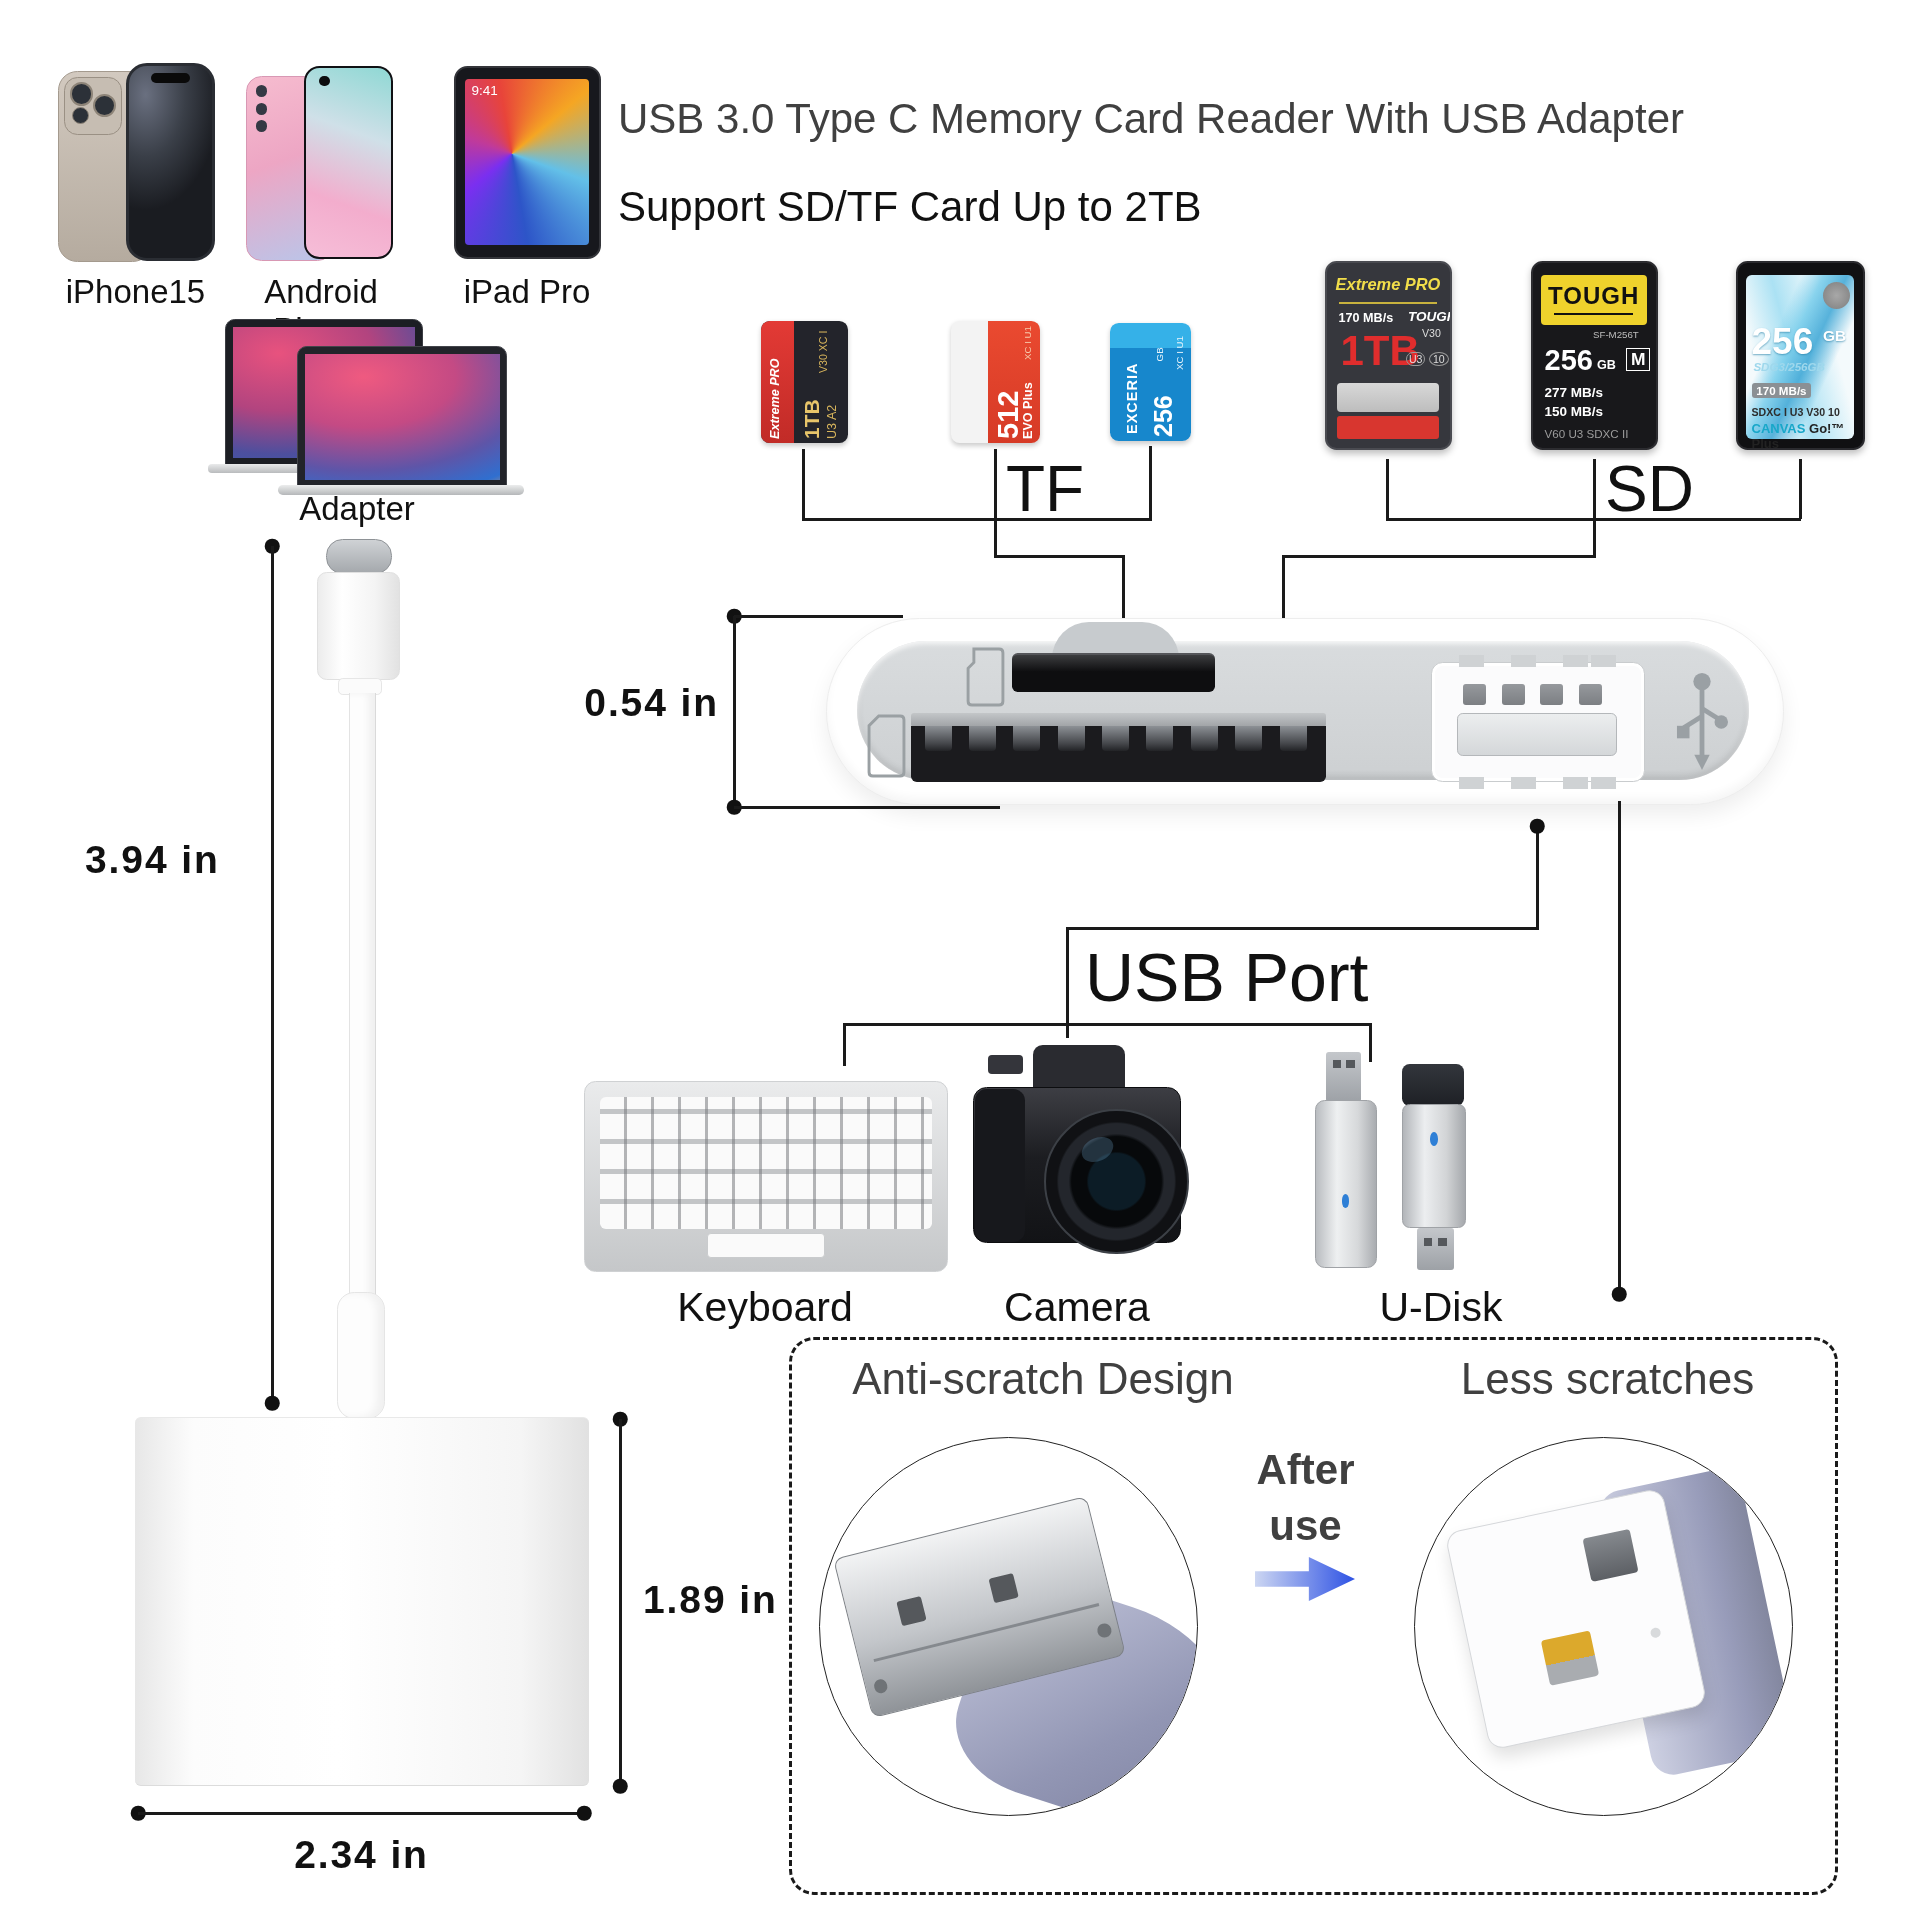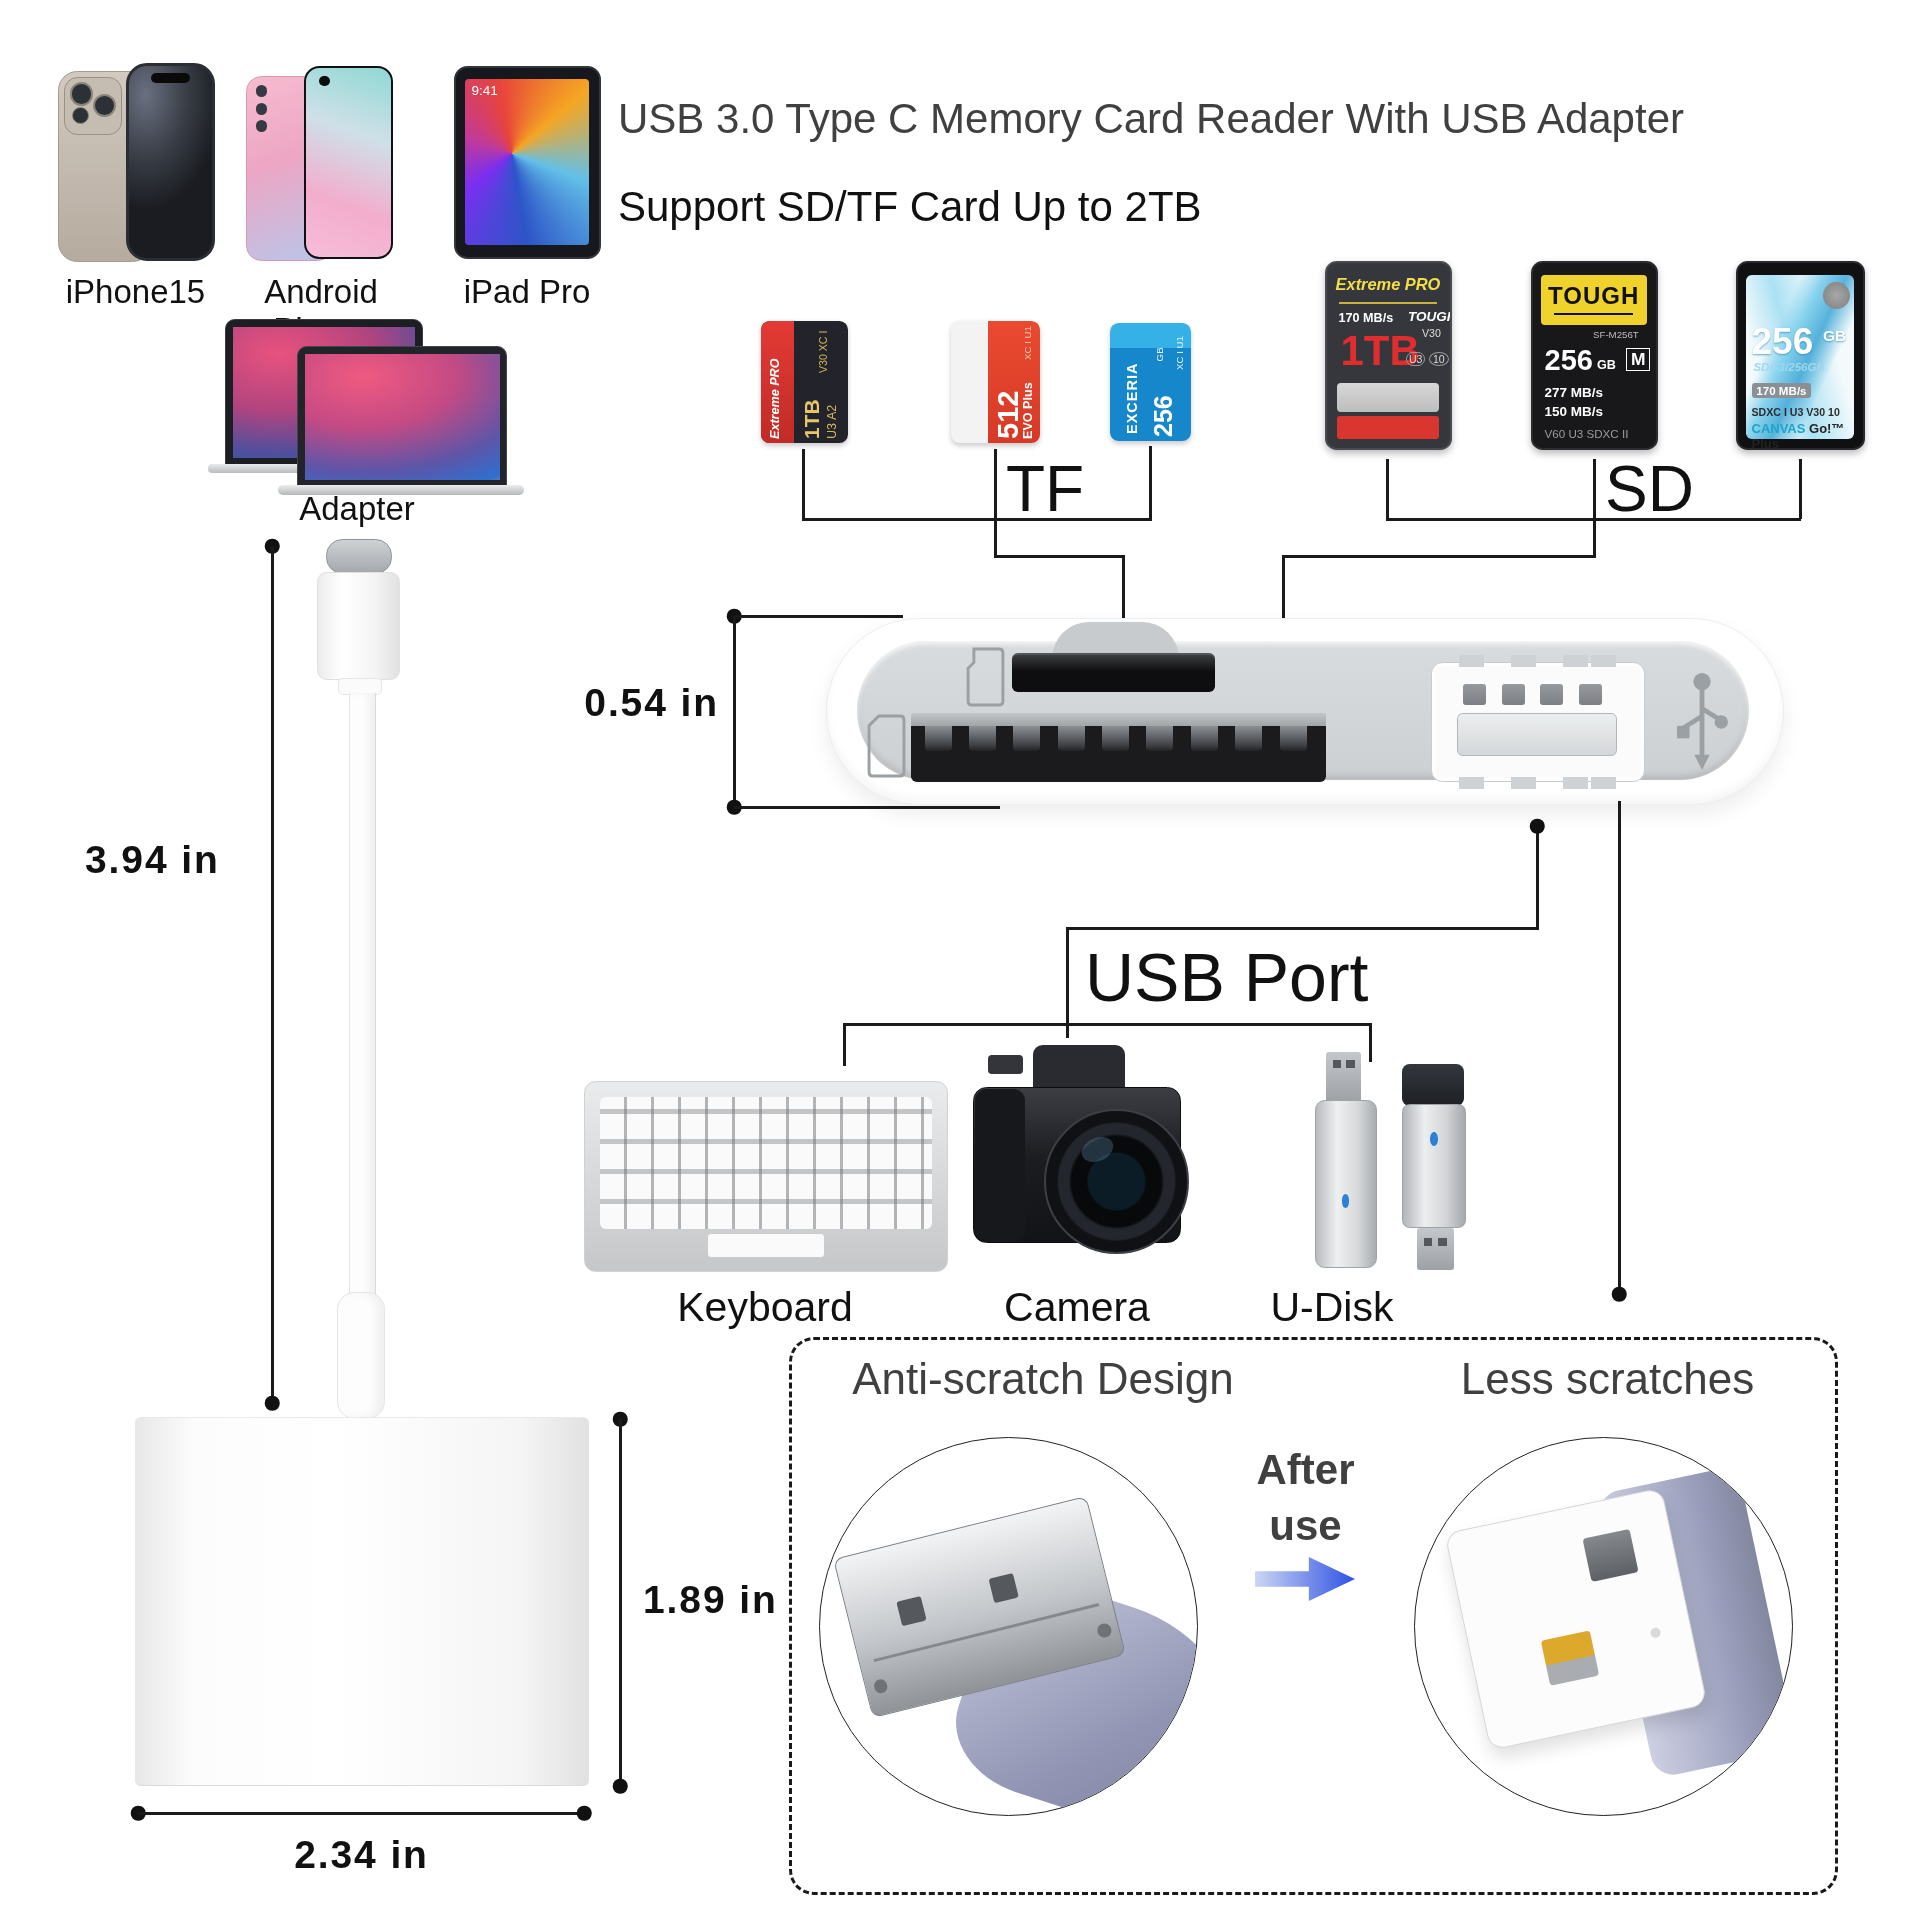--- a/index.html
+++ b/index.html
@@ -267,21 +267,21 @@
     </div>
     <div class="ab" style="left:97px;top:11.6px;width:62px;height:42px;border-radius:7.7px;background:linear-gradient(180deg,#33363c,#1e2025);"></div>
     <div class="ab" style="left:97px;top:52px;width:62px;height:122px;border-radius:7.7px;background:linear-gradient(90deg,#b2b5b9,#ecEEF0 35%,#d2d4d6 70%,#a5a8ac);border:1px solid #9fa2a6;">
       <div class="ab" style="left:27px;top:27px;width:7.7px;height:13.5px;border-radius:50%;background:#2e7fd6;"></div>
     </div>
     <div class="ab" style="left:112px;top:176px;width:37px;height:42px;background:linear-gradient(180deg,#c4c7cb,#9da1a6);border-radius:2.9px;">
       <div class="ab" style="left:6.8px;top:9.7px;width:8.7px;height:8.7px;background:#55585c;"></div>
       <div class="ab" style="left:21px;top:9.7px;width:8.7px;height:8.7px;background:#55585c;"></div>
     </div>
   </div>
-  <div class="ab lbl ctr" style="left:1250px;top:1284px;width:164px;font-size:41px;">U-Disk</div>
+  <div class="ab lbl ctr" style="left:1359px;top:1284px;width:164px;font-size:41px;">U-Disk</div>
 
   <div class="ab" style="left:326px;top:539px;width:66px;height:35px;border-radius:16.4px;background:linear-gradient(180deg,#cfd2d5,#a4a8ac);border:1px solid #8e9296;box-sizing:border-box;"></div>
   <div class="ab" style="left:317px;top:572px;width:83px;height:108px;border-radius:9.7px;background:linear-gradient(90deg,#ececec,#ffffff 30%,#f4f4f4 70%,#e2e2e2);border:1px solid #e0e0e0;box-sizing:border-box;"></div>
   <div class="ab" style="left:338px;top:678px;width:44px;height:17.4px;border-radius:4.8px;background:#fbfbfb;border:1px solid #e6e6e6;box-sizing:border-box;"></div>
   <div class="ab" style="left:349px;top:693px;width:25px;height:726px;background:#fdfdfd;border-left:1px solid #e3e3e3;border-right:1px solid #dadada;box-shadow:inset -6.8px 0 7.7px rgba(0,0,0,.05);"></div>
   <div class="ab" style="left:337px;top:1292px;width:48px;height:127px;border-radius:17.4px;background:#fdfdfd;border:1px solid #e5e5e5;box-sizing:border-box;box-shadow:inset -7.7px 0 8.7px rgba(0,0,0,.05);"></div>
   <div class="ab" style="left:135px;top:1417px;width:454px;height:367px;border-radius:5.8px;background:linear-gradient(90deg,#e7e7e7 0,#fcfcfc 58px,#ffffff 203px,#f5f5f5 386px,#e1e1e1 454px);border-top:1px solid #e9e9e9;border-bottom:1px solid #dcdcdc;"></div>
 
   <div class="dot" style="left:272px;top:546px;"></div>
   <div class="ln" style="left:271px;top:546px;width:2.9px;height:857px;"></div>

